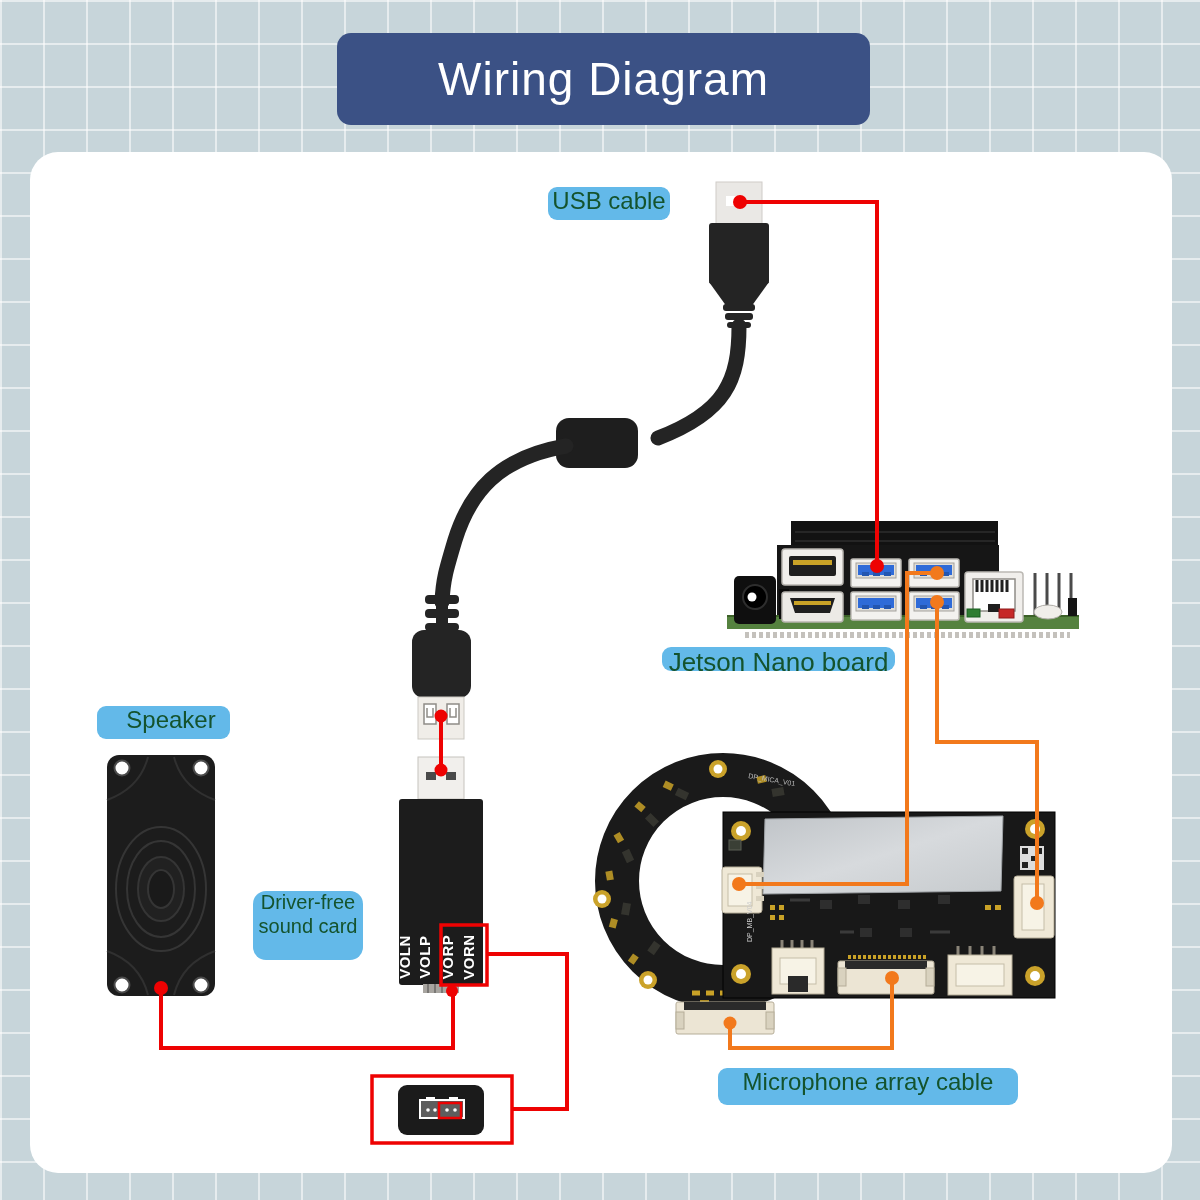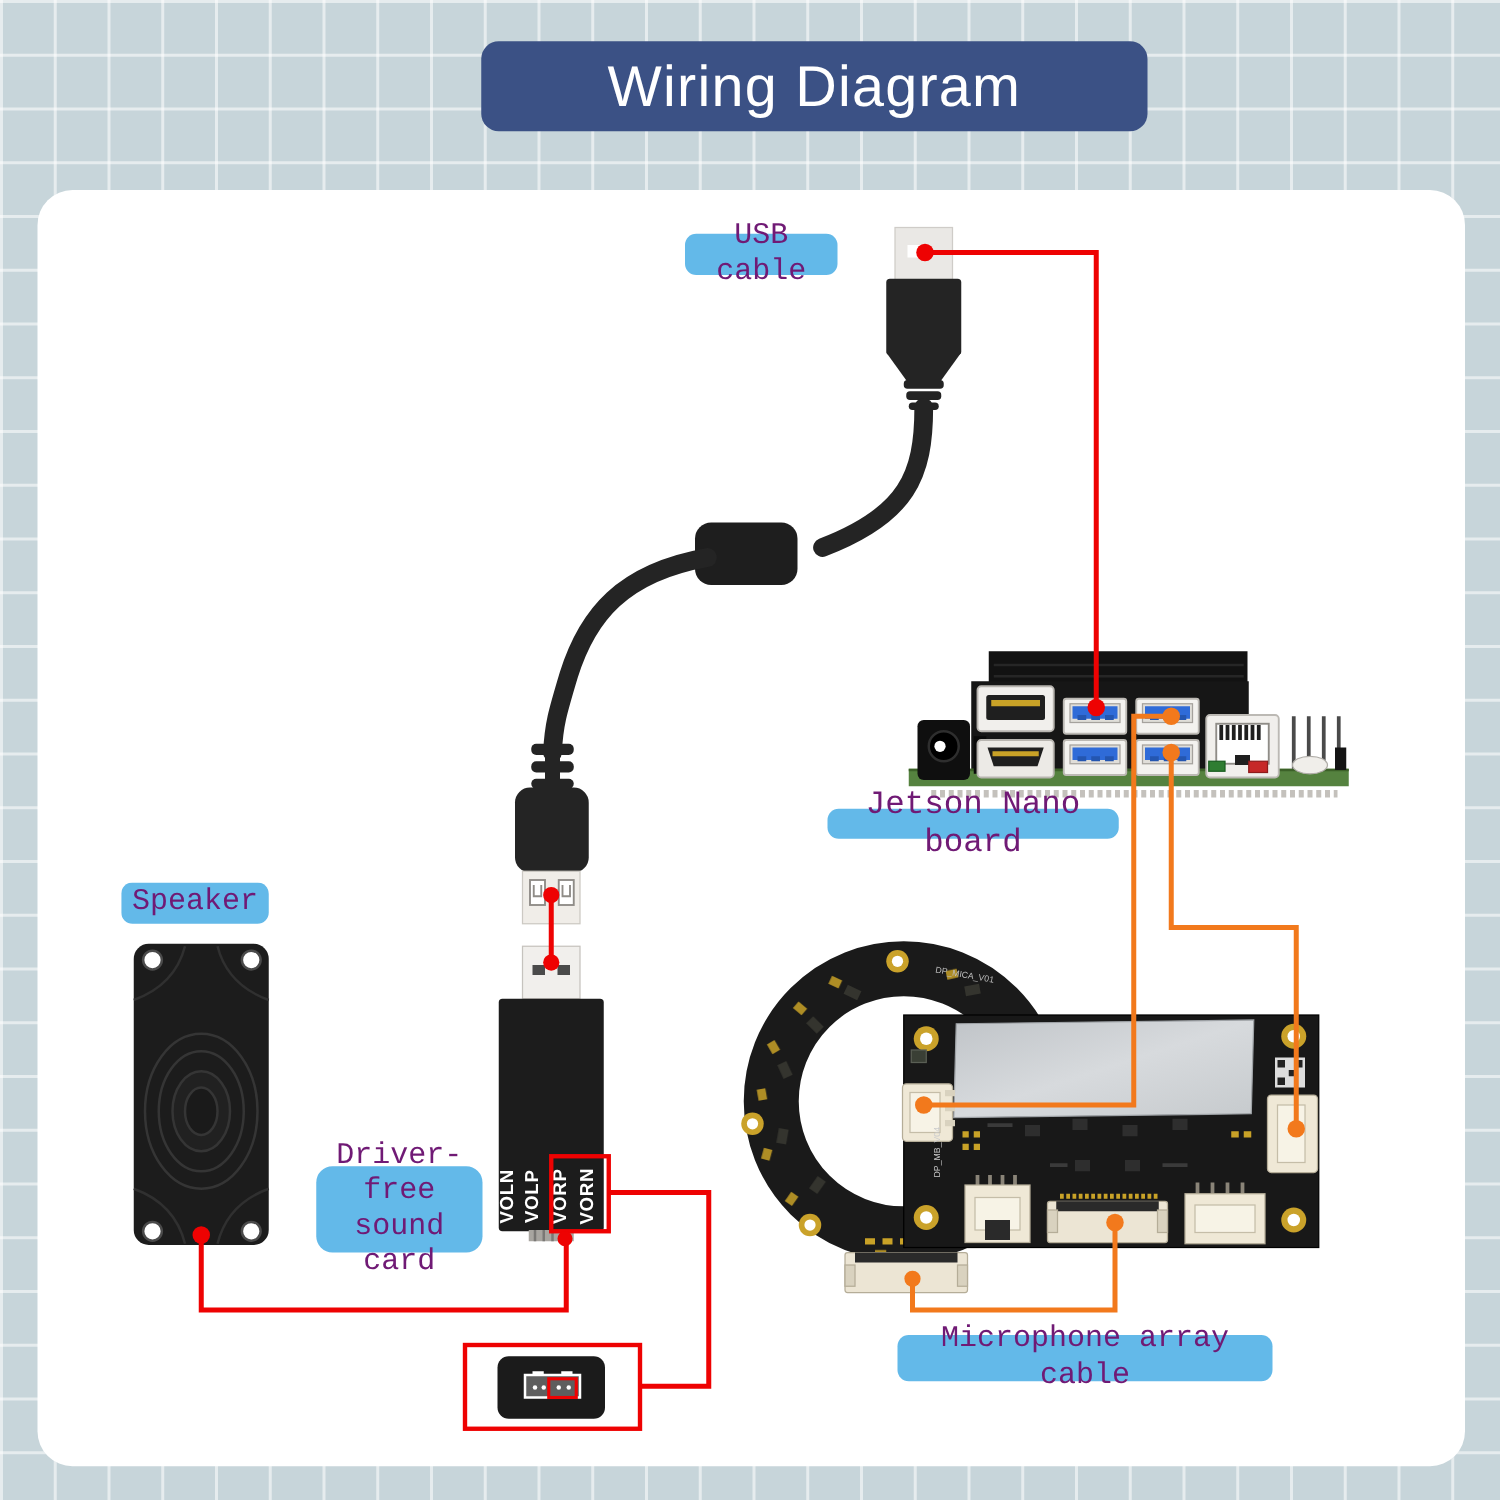--- a/index.html
+++ b/index.html
@@ -11,34 +11,34 @@
       linear-gradient(rgba(255,255,255,.55) 2px, transparent 2px),
       linear-gradient(90deg, rgba(255,255,255,.55) 2px, transparent 2px);
     background-size:43px 43px;
   }
   .abs{position:absolute;}
   #card{
     left:30px;top:152px;width:1142px;height:1021px;
     background:#ffffff;border-radius:28px;
   }
   #title-banner{
-    left:337px;top:33px;width:533px;height:72px;
+    left:337px;top:33px;width:533px;height:92px;
     background:#3b5185;border-radius:14px;
     display:flex;align-items:center;justify-content:center;
-    color:#fff;font-size:46px;font-weight:500;letter-spacing:1px;margin-left:48px;
+    color:#fff;font-size:46px;font-weight:500;letter-spacing:1px;
   }
   .blue-label{
-    background:#63b9e9;border-radius:9px;color:#701a75;
-    display:flex;flex-direction:column;align-items:center;justify-content:center;
-    text-align:center;line-height:1.18;font-family:Liberation Mono, monospace;
+    background:#63b9e9;border-radius:9px;color:#14532d;
+    display:flex;flex-direction:column;align-items:center;justify-content:flex-start;
+    text-align:center;line-height:1.18;
   }
   #label-usb{left:548px;top:187px;width:122px;height:33px;font-size:24px;}
   #label-jetson{left:662px;top:647px;width:233px;height:24px;font-size:26px;}
-  #label-speaker{left:97px;top:706px;width:118px;height:33px;font-size:24px;}
-  #label-soundcard{left:253px;top:933px;width:133px;height:69px;font-size:24px;border-radius:13px;}
+  #label-speaker{left:97px;top:706px;width:118px;height:33px;font-size:24px;padding-left:15px;}
+  #label-soundcard{left:253px;top:891px;width:110px;height:69px;font-size:20px;border-radius:13px;}
   #label-mic{left:718px;top:1068px;width:300px;height:37px;font-size:24px;}
   #diagram-svg{left:0;top:0;width:1200px;height:1200px;}
 </style>
 </head>
 <body>
 
 <div id="card" class="abs"></div>
 
 <svg id="diagram-svg" class="abs" viewBox="0 0 1200 1200" xmlns="http://www.w3.org/2000/svg">
   <defs>

